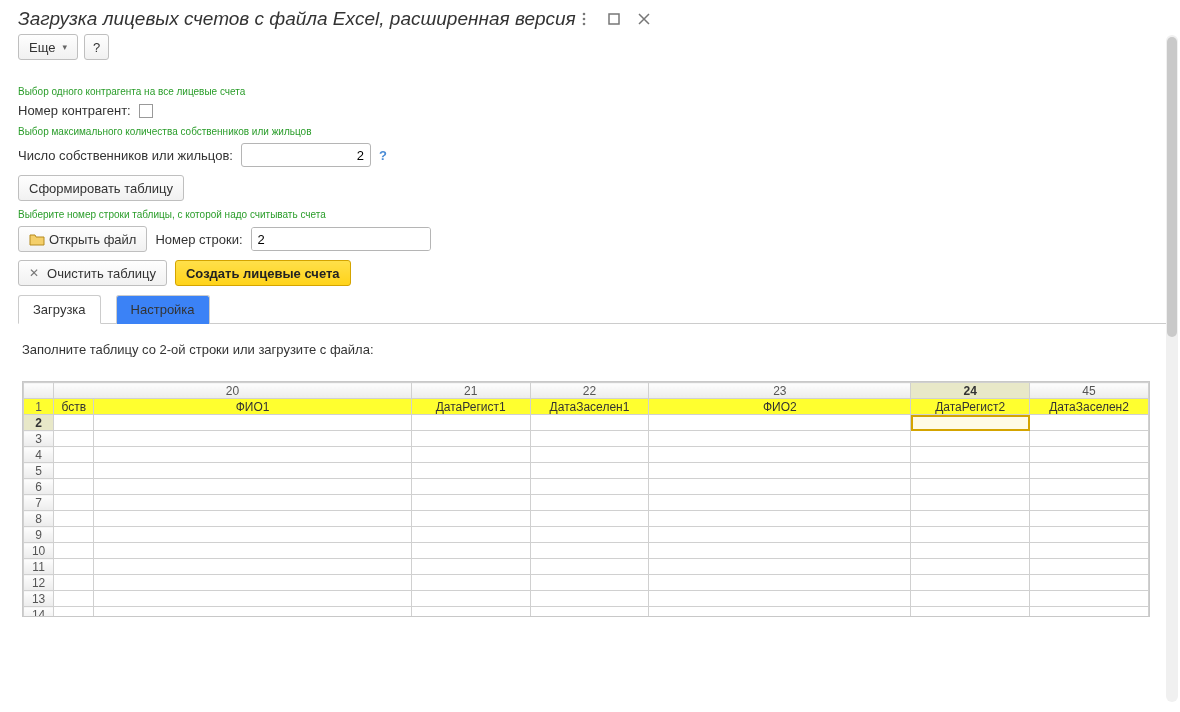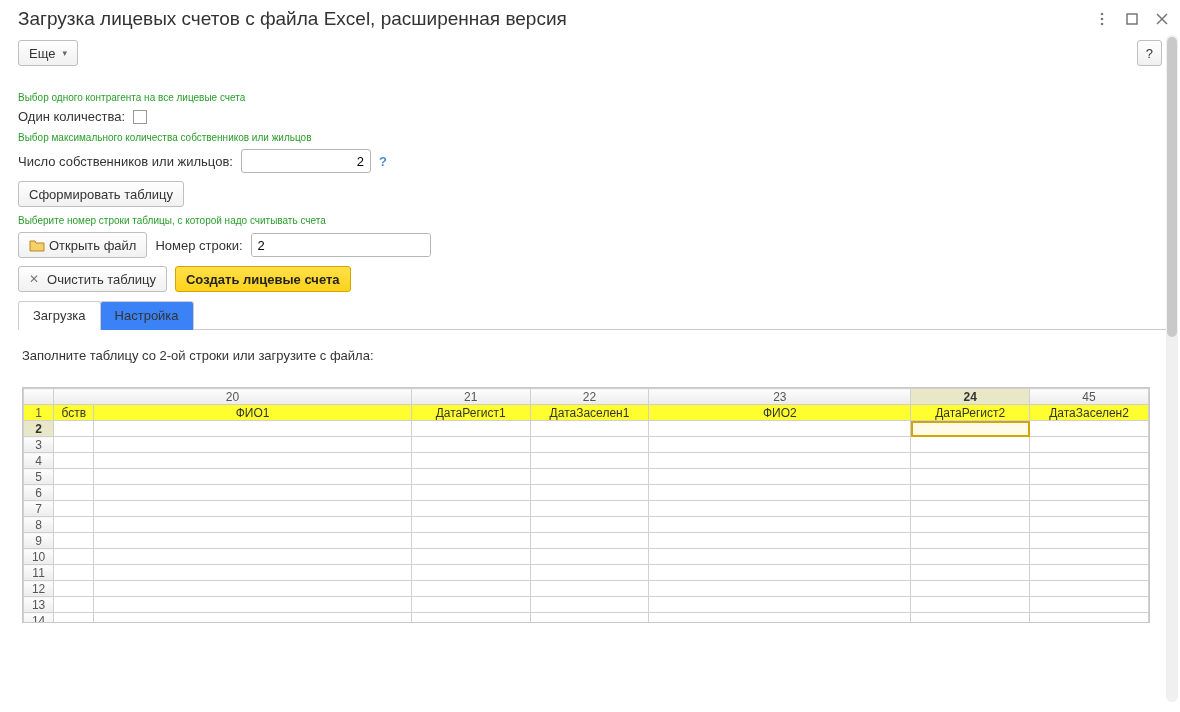--- a/index.html
+++ b/index.html
@@ -16,22 +16,22 @@
   }
   .window {
     width: 1180px;
     height: 712px;
     padding: 8px 10px 10px 18px;
     position: relative;
   }
   .titlebar {
     display: flex;
     align-items: center;
-    justify-content: space-between;
-    margin-bottom: 10px;
+    margin-bottom: 4px;
+    font-style: italic;
   }
   .title {
     font-size: 19px;
     color: #333;
   }
   .window-controls {
     display: flex;
     align-items: center;
     gap: 14px;
   }
@@ -39,21 +39,21 @@
     width: 16px;
     height: 16px;
     display: flex;
     align-items: center;
     justify-content: center;
     color: #666;
     cursor: pointer;
   }
   .toolbar-top {
     display: flex;
-    justify-content: space-between;
+    justify-content: flex-start;
     gap: 6px;
     margin-bottom: 26px;
     padding-right: 8px;
   }
   .btn {
     border: 1px solid #bfbfbf;
     background: linear-gradient(#fefefe, #f1f1f1);
     border-radius: 3px;
     padding: 4px 10px;
     font-size: 13px;
@@ -118,20 +118,21 @@
     background: #fafafa;
   }
   .help-q {
     color: #4a8cd6;
     font-weight: bold;
     cursor: pointer;
   }
   .tabs {
     display: flex;
     border-bottom: 1px solid #ccc;
+    gap: 16px;
   }
   .tab {
     padding: 6px 14px;
     border: 1px solid #ccc;
     border-bottom: none;
     background: #3b82f6;
     position: relative;
     top: 1px;
     cursor: pointer;
     border-radius: 3px 3px 0 0;
@@ -238,21 +239,21 @@
     <div class="btn caret-down">
       <span>Еще</span>
     </div>
     <div class="btn icon-only">
       <span>?</span>
     </div>
   </div>
 
   <div class="section-heading">Выбор одного контрагента на все лицевые счета</div>
   <div class="row">
-    <span class="label">Один количества:</span>
+    <span class="label">Номер контрагент:</span>
     <div class="checkbox"></div>
   </div>
 
   <div class="section-heading" style="max-width:460px">Выбор максимального количества собственников или жильцов</div>
   <div class="row">
     <span class="label">Число собственников или жильцов:</span>
     <input class="text-input" style="width: 130px; text-align: right;" value="2">
     <span class="help-q">?</span>
   </div>
 

